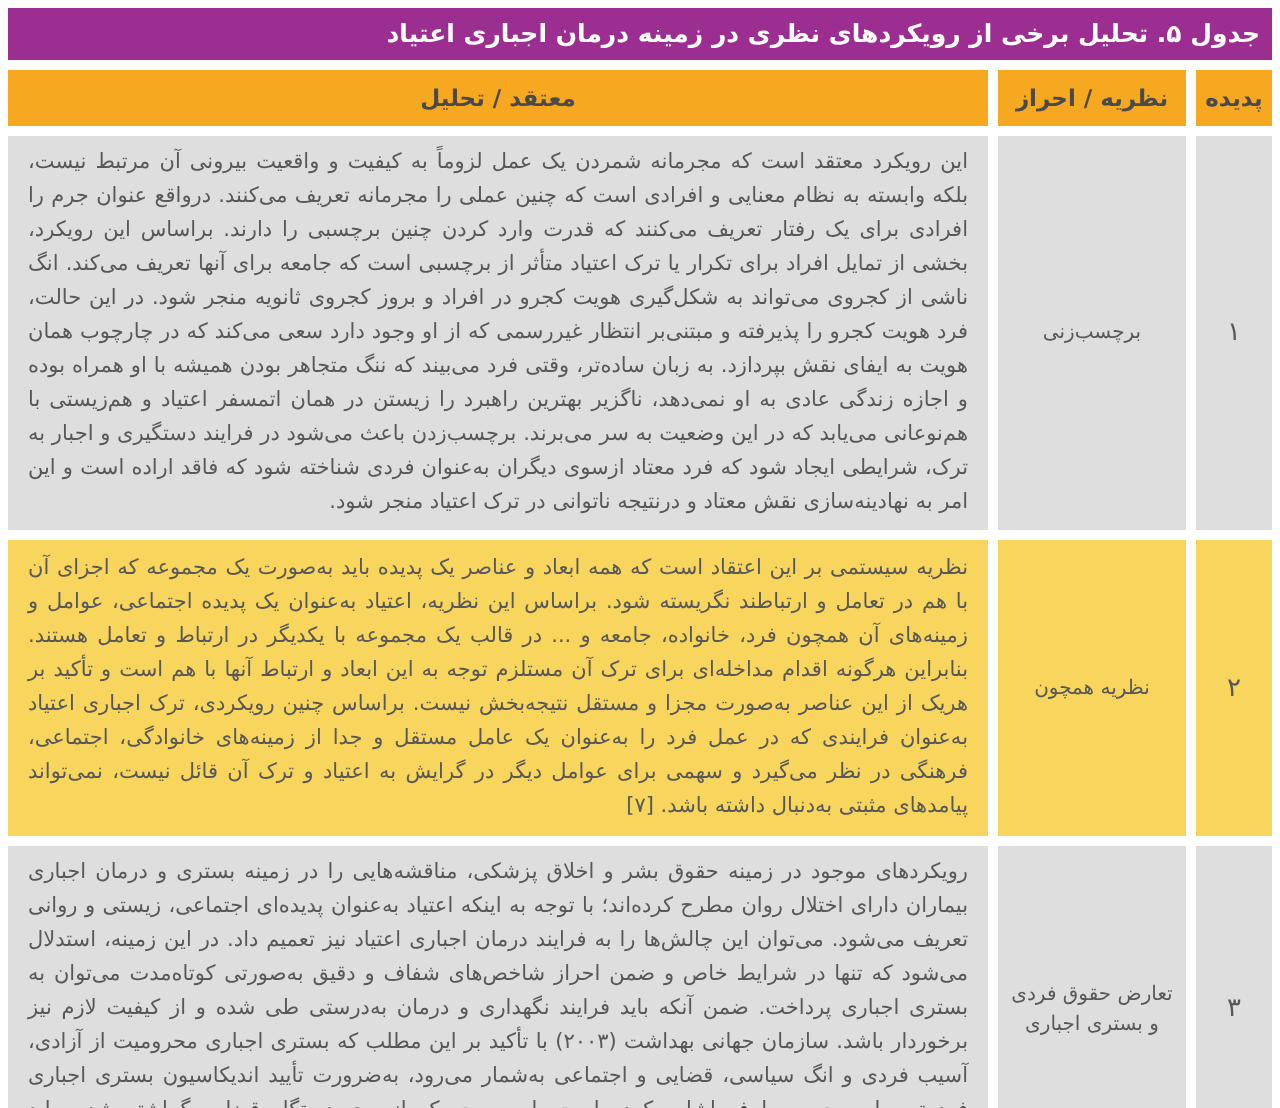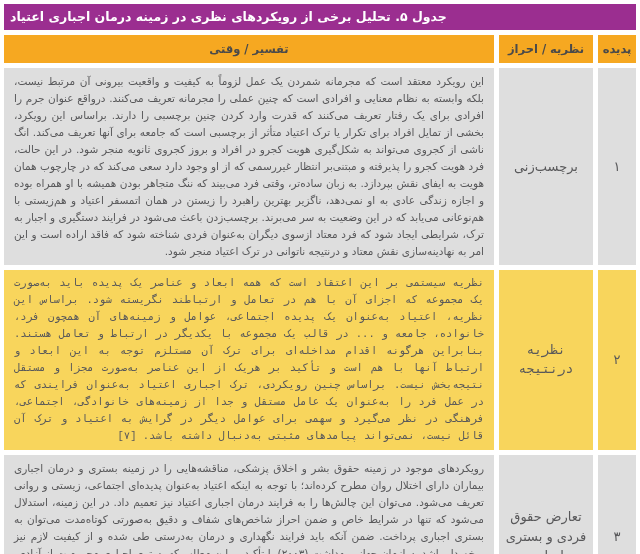--- a/index.html
+++ b/index.html
@@ -15,21 +15,21 @@
     padding: 4px 4px 0 4px;
     background: #ffffff;
     direction: rtl;
     overflow: hidden;
   }
   .title-bar {
     background: #9b2e90;
     color: #ffffff;
     font-size: 12.5px;
     font-weight: bold;
-    text-align: left;
+    text-align: right;
     padding: 5px 6px 6px 6px;
     letter-spacing: 0;
   }
   table.analysis-table {
     width: calc(100% + 10px);
     margin: 0 -5px;
     border-collapse: separate;
     border-spacing: 5px;
     table-layout: fixed;
   }
@@ -47,64 +47,64 @@
     color: #58585a;
     vertical-align: middle;
   }
   td.cell-analysis {
     font-size: 10.5px;
     line-height: 1.62;
     text-align: justify;
     padding: 5px 10px;
   }
   td.cell-theory {
-    font-size: 13px;
+    font-size: 10px;
     text-align: center;
     padding: 4px 6px;
     line-height: 1.5;
   }
   td.cell-num {
     font-size: 13px;
     text-align: center;
   }
   tr.row-gray td   { background: #dedede; }
   tr.row-yellow td { background: #f8d55c; }
   tr.r1 td { height: 184px; }
-  tr.r2 td { height: 138px; font-family: Liberation Mono, monospace; }
+  tr.r2 td { height: 138px; }
   tr.r3 td { height: 148px; }
 </style>
 </head>
 <body>
 
 <div class="page">
 
   <div class="title-bar">جدول ۵. تحلیل برخی از رویکردهای نظری در زمینه درمان اجباری اعتیاد</div>
 
   <table class="analysis-table">
     <colgroup>
       <col class="col-num">
       <col class="col-theory">
       <col>
     </colgroup>
     <thead>
       <tr>
         <th>پدیده</th>
         <th>نظریه / احراز</th>
-        <th>تفسیر / وقتی</th>
+        <th>معتقد / تحلیل</th>
       </tr>
     </thead>
     <tbody>
       <tr class="row-gray r1">
         <td class="cell-num">۱</td>
         <td class="cell-theory">برچسب‌زنی</td>
         <td class="cell-analysis">این رویکرد معتقد است که مجرمانه شمردن یک عمل لزوماً به کیفیت و واقعیت بیرونی آن مرتبط نیست، بلکه وابسته به نظام معنایی و افرادی است که چنین عملی را مجرمانه تعریف می‌کنند. درواقع عنوان جرم را افرادی برای یک رفتار تعریف می‌کنند که قدرت وارد کردن چنین برچسبی را دارند. براساس این رویکرد، بخشی از تمایل افراد برای تکرار یا ترک اعتیاد متأثر از برچسبی است که جامعه برای آنها تعریف می‌کند. انگ ناشی از کجروی می‌تواند به شکل‌گیری هویت کجرو در افراد و بروز کجروی ثانویه منجر شود. در این حالت، فرد هویت کجرو را پذیرفته و مبتنی‌بر انتظار غیررسمی که از او وجود دارد سعی می‌کند که در چارچوب همان هویت به ایفای نقش بپردازد. به زبان ساده‌تر، وقتی فرد می‌بیند که ننگ متجاهر بودن همیشه با او همراه بوده و اجازه زندگی عادی به او نمی‌دهد، ناگزیر بهترین راهبرد را زیستن در همان اتمسفر اعتیاد و هم‌زیستی با هم‌نوعانی می‌یابد که در این وضعیت به سر می‌برند. برچسب‌زدن باعث می‌شود در فرایند دستگیری و اجبار به ترک، شرایطی ایجاد شود که فرد معتاد ازسوی دیگران به‌عنوان فردی شناخته شود که فاقد اراده است و این امر به نهادینه‌سازی نقش معتاد و درنتیجه ناتوانی در ترک اعتیاد منجر شود.</td>
       </tr>
       <tr class="row-yellow r2">
         <td class="cell-num">۲</td>
-        <td class="cell-theory">نظریه درنتیجه</td>
+        <td class="cell-theory">نظریه همچون</td>
         <td class="cell-analysis">نظریه سیستمی بر این اعتقاد است که همه ابعاد و عناصر یک پدیده باید به‌صورت یک مجموعه که اجزای آن با هم در تعامل و ارتباطند نگریسته شود. براساس این نظریه، اعتیاد به‌عنوان یک پدیده اجتماعی، عوامل و زمینه‌های آن همچون فرد، خانواده، جامعه و ... در قالب یک مجموعه با یکدیگر در ارتباط و تعامل هستند. بنابراین هرگونه اقدام مداخله‌ای برای ترک آن مستلزم توجه به این ابعاد و ارتباط آنها با هم است و تأکید بر هریک از این عناصر به‌صورت مجزا و مستقل نتیجه‌بخش نیست. براساس چنین رویکردی، ترک اجباری اعتیاد به‌عنوان فرایندی که در عمل فرد را به‌عنوان یک عامل مستقل و جدا از زمینه‌های خانوادگی، اجتماعی، فرهنگی در نظر می‌گیرد و سهمی برای عوامل دیگر در گرایش به اعتیاد و ترک آن قائل نیست، نمی‌تواند پیامدهای مثبتی به‌دنبال داشته باشد. [۷]</td>
       </tr>
       <tr class="row-gray r3">
         <td class="cell-num">۳</td>
         <td class="cell-theory">تعارض حقوق فردی و بستری اجباری</td>
         <td class="cell-analysis">رویکردهای موجود در زمینه حقوق بشر و اخلاق پزشکی، مناقشه‌هایی را در زمینه بستری و درمان اجباری بیماران دارای اختلال روان مطرح کرده‌اند؛ با توجه به اینکه اعتیاد به‌عنوان پدیده‌ای اجتماعی، زیستی و روانی تعریف می‌شود. می‌توان این چالش‌ها را به فرایند درمان اجباری اعتیاد نیز تعمیم داد. در این زمینه، استدلال می‌شود که تنها در شرایط خاص و ضمن احراز شاخص‌های شفاف و دقیق به‌صورتی کوتاه‌مدت می‌توان به بستری اجباری پرداخت. ضمن آنکه باید فرایند نگهداری و درمان به‌درستی طی شده و از کیفیت لازم نیز برخوردار باشد. سازمان جهانی بهداشت (۲۰۰۳) با تأکید بر این مطلب که بستری اجباری محرومیت از آزادی، آسیب فردی و انگ سیاسی، قضایی و اجتماعی به‌شمار می‌رود، به‌ضرورت تأیید اندیکاسیون بستری اجباری فرد توسط مرجع بی‌طرف اشاره کرده است. این مرجع که ازسوی دستگاه قضایی گماشته شده، باید دیدگاه‌های بیمار، خانواده و نماینده قانونی وی را در نظر بگیرد. [۱۸]</td>
       </tr>
     </tbody>
   </table>
 

